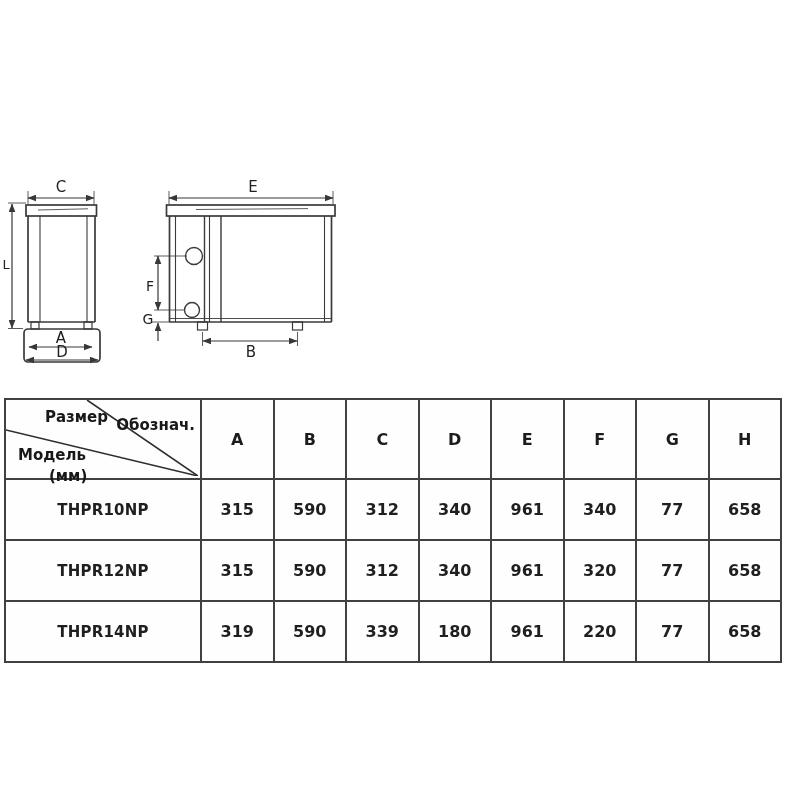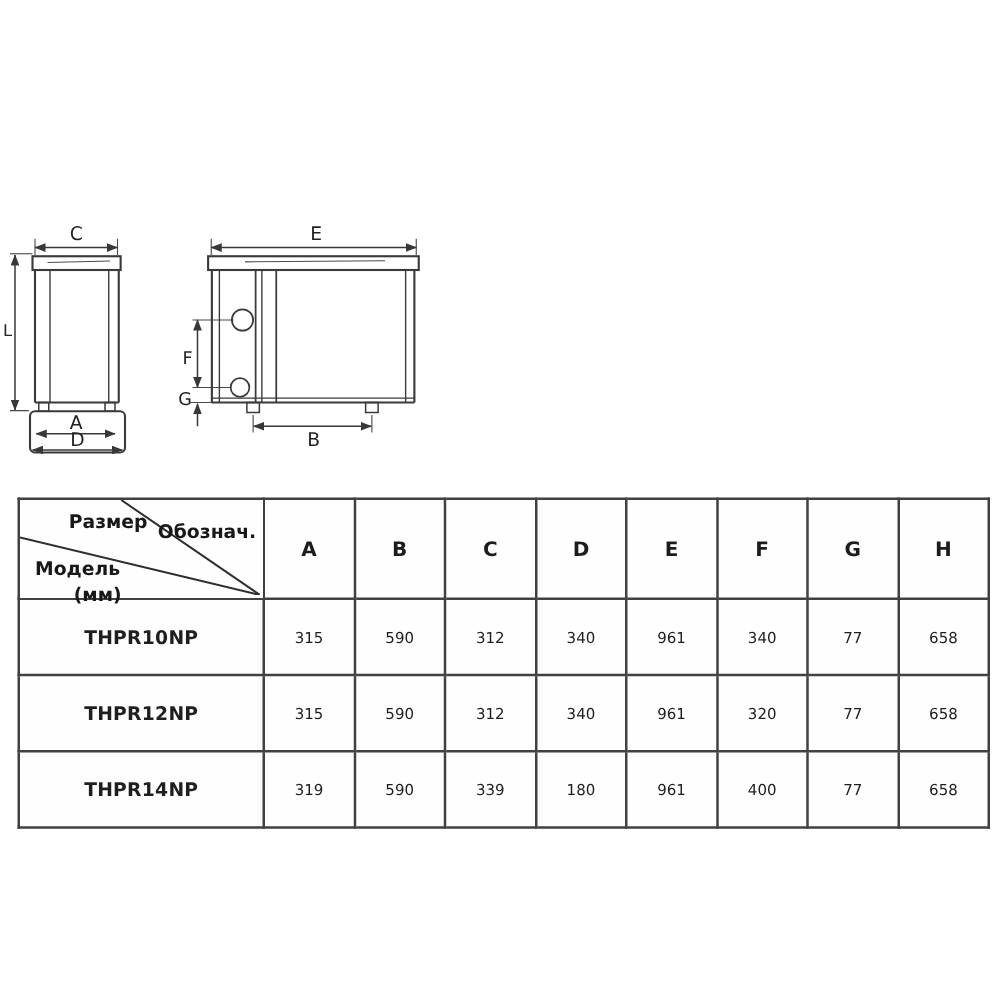--- a/index.html
+++ b/index.html
@@ -18,41 +18,41 @@
   .dline  { stroke: #3a3a3a; fill: none; }
   .thin   { stroke: #4a4a4a; stroke-width: 0.9; fill: none; }
   .dim    { stroke: #383838; stroke-width: 1.2; fill: none; }
   .svg-label {
     font-family: "DejaVu Sans", "Liberation Sans", sans-serif;
     fill: #222222;
   }
 
   
   .dims-table {
-    position: absolute; left: 14px; top: 398px;
+    position: absolute; left: 4px; top: 398px;
     width: 776px;
     border-collapse: collapse;
     table-layout: fixed;
     background: #fff;
   }
   .dims-table th, .dims-table td {
     border: 2px solid #414141;
     text-align: center;
     vertical-align: middle;
     padding: 0;
     background: #fefefe;
   }
   .dims-table tr.header-row  { height: 80px; }
   .dims-table tr.data-row    { height: 61px; }
   .col-letter { font-size: 16px; font-weight: bold; color: #1c1c1c; }
   .model-cell {
     text-align: left; padding-left: 10px;
     font-weight: bold; font-size: 15px; letter-spacing: 0.2px;
   }
-  .value-cell { font-size: 12px; font-weight: normal; }
+  .value-cell { font-size: 16px; font-weight: bold; }
 
   
   .diag-cell { position: relative; }
   .diag-cell .corner-svg { position: absolute; left: 0; top: 0; }
   .diag-cell span {
     position: absolute;
     font-size: 15px;
     white-space: nowrap;
     color: #181818;
   }
@@ -199,19 +199,19 @@
         <td class="value-cell">658</td>
       </tr>
 
       <tr class="data-row">
         <td class="model-cell">THPR14NP</td>
         <td class="value-cell">319</td>
         <td class="value-cell">590</td>
         <td class="value-cell">339</td>
         <td class="value-cell">180</td>
         <td class="value-cell">961</td>
-        <td class="value-cell">400</td>
+        <td class="value-cell">220</td>
         <td class="value-cell">77</td>
         <td class="value-cell">658</td>
       </tr>
     </tbody>
   </table>
 </div>
 
 </body></html>

